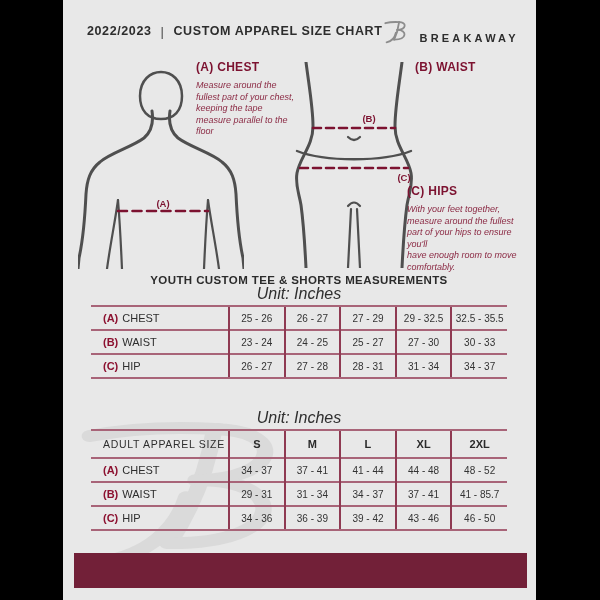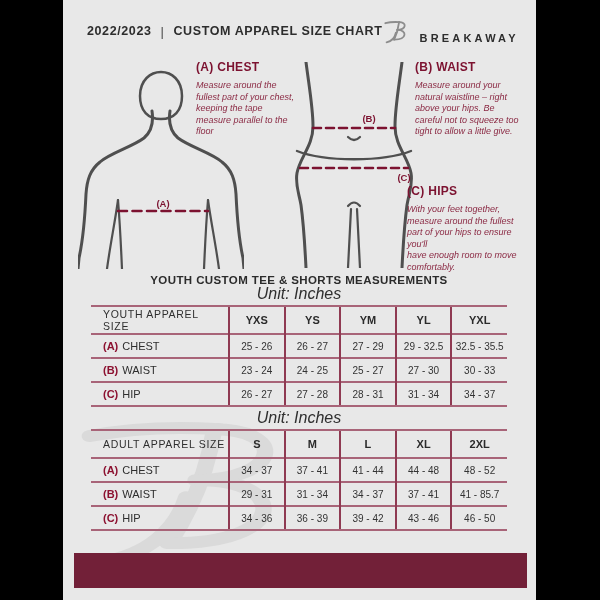--- a/index.html
+++ b/index.html
@@ -98,21 +98,20 @@
       <text x="76" y="60" text-anchor="middle" fill="#7c1230" stroke="none" font-family="Liberation Sans, sans-serif" font-size="9.5" font-weight="bold">(B)</text>
       <text x="111" y="119" text-anchor="middle" fill="#7c1230" stroke="none" font-family="Liberation Sans, sans-serif" font-size="9.5" font-weight="bold">(C)</text>
     </svg>
 
     <div class="guide guide-a">
       <h4>(A) CHEST</h4>
       <p>Measure around the fullest part of your chest, keeping the tape measure parallel to the floor</p>
     </div>
     <div class="guide guide-b">
       <h4>(B) WAIST</h4>
-      <p>Measure around your natural waistline – right above your hips. Be careful not to squeeze too tight to allow a little give.</p>
     </div>
     <div class="guide guide-c">
       <h4>(C) HIPS</h4>
       <p>With your feet together, measure around the fullest part of your hips to ensure you'll
 have enough room to move comfortably.</p>
     </div>
 
     <svg class="watermark" width="235" height="170" viewBox="0 0 100 100" preserveAspectRatio="none" fill="none" stroke="#dadada" stroke-width="7" stroke-linecap="round">
       <path d="M 5 20 C 28 14 48 15 60 16"></path>
       <path d="M 58 16 C 55 40 49 62 39 83"></path>
@@ -127,28 +126,20 @@
       <table>
         <colgroup>
             <col class="c-lbl">
             <col>
             <col>
             <col>
             <col>
             <col>
           </colgroup>
         <tbody>
-            <tr>
-          <th class="size-label-cell">YOUTH APPAREL SIZE</th>
-          <th>YXS</th>
-          <th>YS</th>
-          <th>YM</th>
-          <th>YL</th>
-          <th>YXL</th>
-        </tr>
         <tr>
           <td class="rowhead"><span class="key">(A)</span><span>CHEST</span></td>
           <td>25 - 26</td>
           <td>26 - 27</td>
           <td>27 - 29</td>
           <td>29 - 32.5</td>
           <td>32.5 - 35.5</td>
         </tr>
         <tr>
           <td class="rowhead"><span class="key">(B)</span><span>WAIST</span></td>

